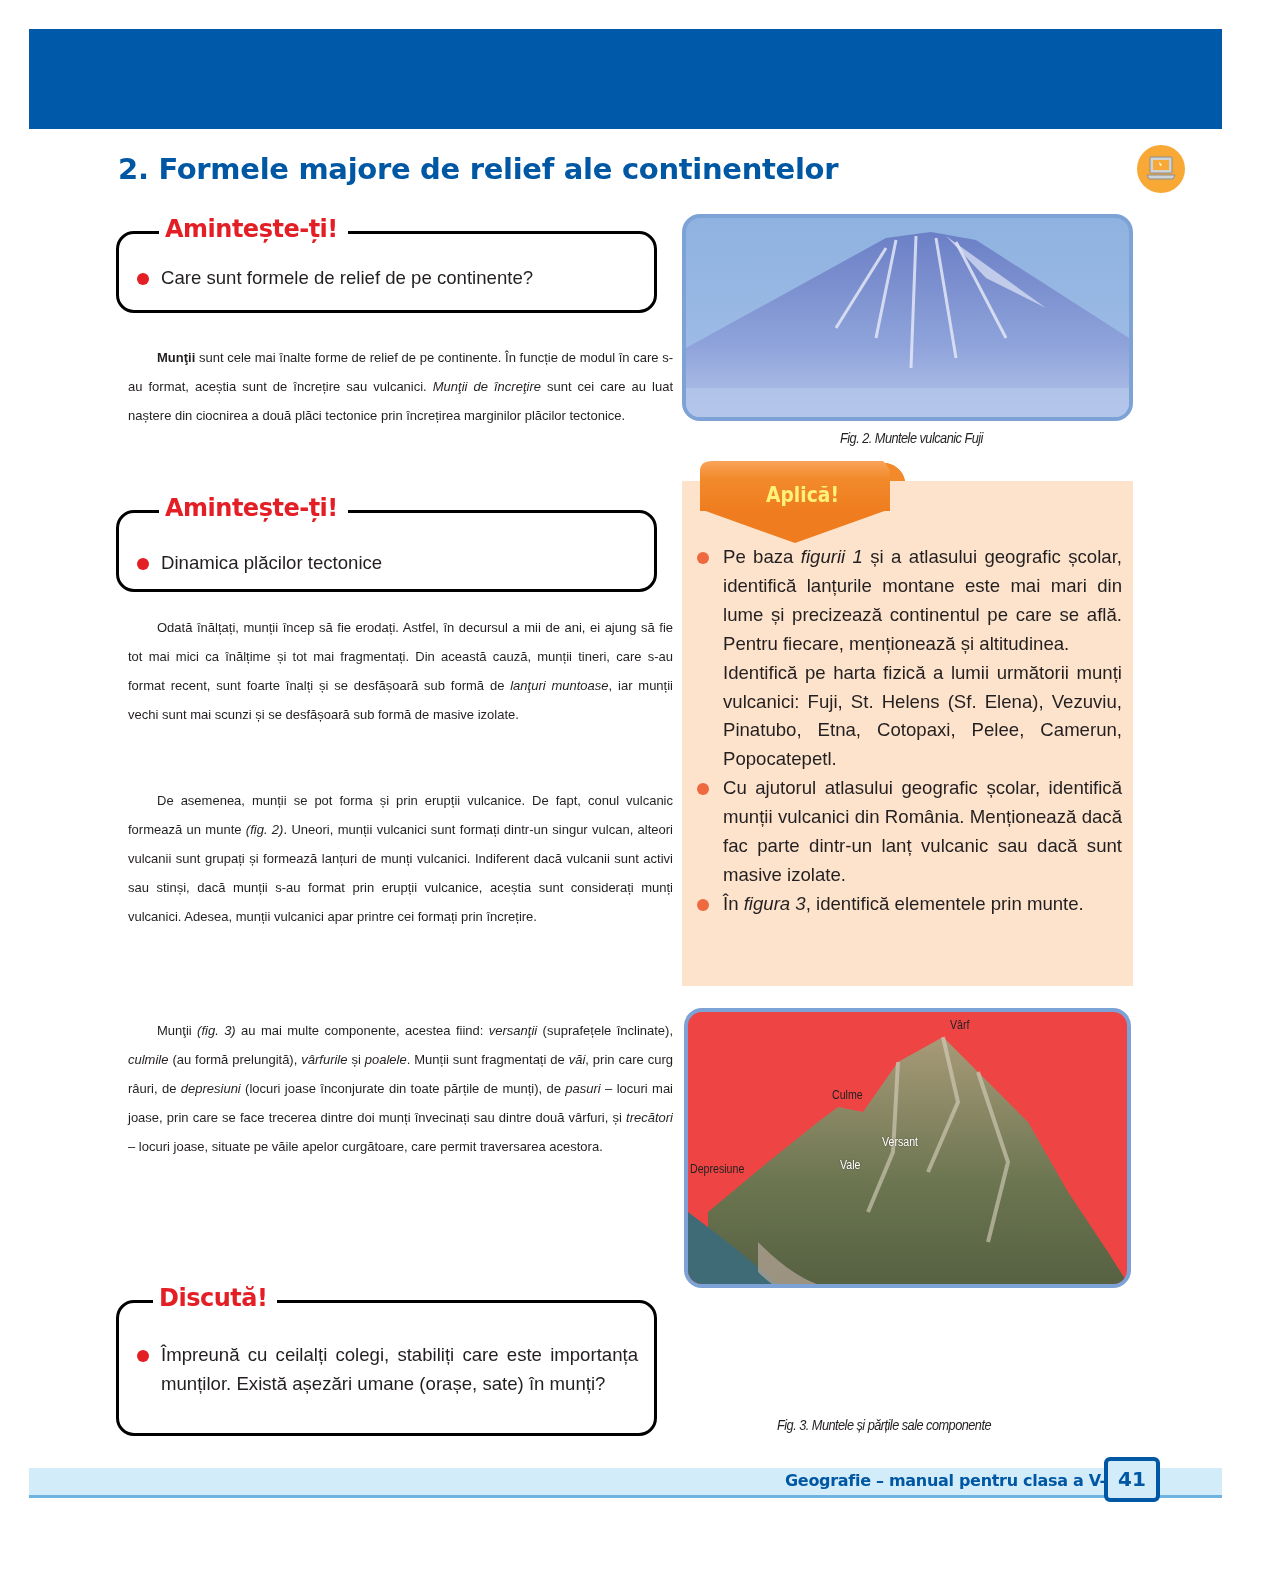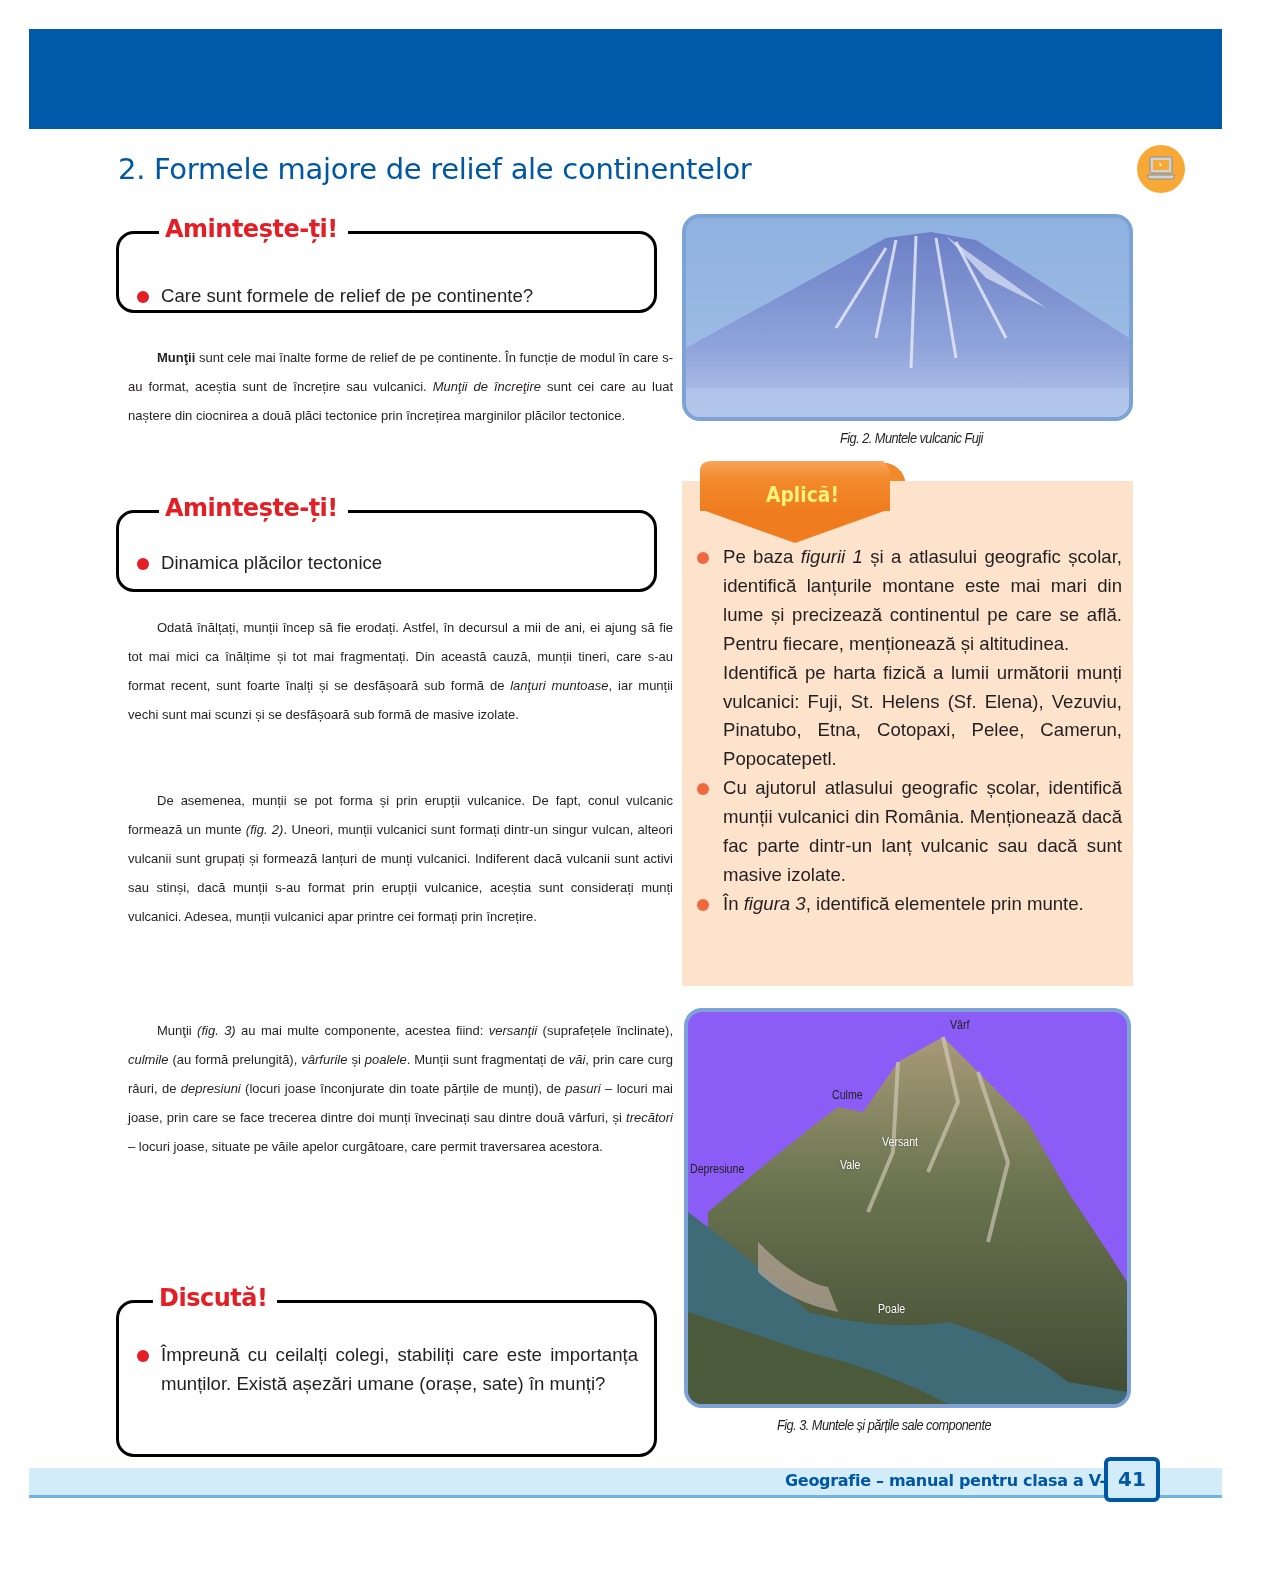--- a/index.html
+++ b/index.html
@@ -1,20 +1,20 @@
 <!DOCTYPE html>
 <html><head>
 <meta charset="utf-8">
 <style>
   html, body { margin:0; padding:0; background:#fff; }
   body { width:1270px; height:1594px; position:relative; overflow:hidden;
          font-family:"Liberation Sans", "DejaVu Sans", sans-serif; color:#231f20; }
   .topbar { position:absolute; left:29px; top:29px; width:1193px; height:100px; background:#005aa9; }
   .page-title { position:absolute; left:118px; top:152px; margin:0;
-         font-family:"DejaVu Sans", sans-serif; font-weight:normal; font-size:29px;
+         font-family:"DejaVu Sans", sans-serif; font-weight:bold; font-size:29px;
          color:#0057a3; letter-spacing:-0.3px; }
   .laptop-badge { position:absolute; left:1137px; top:145px; width:48px; height:48px; border-radius:50%;
          background:#f7a835; }
   .laptop-badge svg { position:absolute; left:9px; top:11px; }
 
   .col-left { position:absolute; left:116px; width:545px; }
   .text { font-size:13px; line-height:28.9px; text-align:justify; margin:12px; }
   .text .indent { display:inline-block; width:29px; }
 
   .remember-box { position:absolute; left:116px; width:541px; border:3px solid #000000;
@@ -61,21 +61,21 @@
   <svg width="30" height="26" viewBox="0 0 30 26">
     <rect x="4" y="1" width="22" height="16" rx="1" fill="#cfd3d6" stroke="#8a8f93" stroke-width="1"></rect>
     <rect x="7" y="4" width="16" height="10" fill="#f7a835"></rect>
     <path d="M13 6 l3 3 l-2 1 z" fill="#fff"></path>
     <path d="M1 19 h28 l-2 4 h-24 z" fill="#cfd3d6" stroke="#8a8f93" stroke-width="1"></path>
   </svg>
 </div>
 
 <div class="remember-box" style="top:231px; height:82px;">
   <div class="box-title">Amintește-ți!</div>
-  <div class="bullet-row" style="top:48px;">
+  <div class="bullet-row" style="top:30px;">
     <span class="bullet"></span>
     <span class="btxt">Care sunt formele de relief de pe continente?</span>
   </div>
 </div>
 
 <p class="text col-left" style="top:332px;"><span class="indent"></span><b>Munţii</b><span> sunt cele mai înalte forme de relief de pe continente. În funcție de modul în care s-au format, aceștia sunt de încrețire sau vulcanici. </span><i>Munţii de încreţire</i><span> sunt cei care au luat naștere din ciocnirea a două plăci tectonice prin încrețirea marginilor plăcilor tectonice.</span></p>
 
 <div class="remember-box" style="top:510px; height:82px;">
   <div class="box-title">Amintește-ți!</div>
   <div class="bullet-row" style="top:36px;">
@@ -83,21 +83,21 @@
     <span class="btxt">Dinamica plăcilor tectonice</span>
   </div>
 </div>
 
 <p class="text col-left" style="top:602px;"><span class="indent"></span><span>Odată înălțați, munții încep să fie erodați. Astfel, în decursul a mii de ani, ei ajung să fie tot mai mici ca înălțime și tot mai fragmentați. Din această cauză, munții tineri, care s-au format recent, sunt foarte înalți și se desfășoară sub formă de </span><i>lanţuri muntoase</i><span>, iar munții vechi sunt mai scunzi și se desfășoară sub formă de masive izolate.</span></p>
 
 <p class="text col-left" style="top:775px;"><span class="indent"></span><span>De asemenea, munții se pot forma și prin erupții vulcanice. De fapt, conul vulcanic formează un munte </span><i>(fig. 2)</i><span>. Uneori, munții vulcanici sunt formați dintr-un singur vulcan, alteori vulcanii sunt grupați și formează lanțuri de munți vulcanici. Indiferent dacă vulcanii sunt activi sau stinși, dacă munții s-au format prin erupții vulcanice, aceștia sunt considerați munți vulcanici. Adesea, munții vulcanici apar printre cei formați prin încrețire.</span></p>
 
 <p class="text col-left" style="top:1005px;"><span class="indent"></span><span>Munţii </span><i>(fig. 3)</i><span> au mai multe componente, acestea fiind: </span><i>versanţii</i><span> (suprafețele înclinate), </span><i>culmile</i><span> (au formă prelungită), </span><i>vârfurile</i><span> și </span><i>poalele</i><span>. Munții sunt fragmentați de </span><i>văi</i><span>, prin care curg râuri, de </span><i>depresiuni</i><span> (locuri joase înconjurate din toate părțile de munți), de </span><i>pasuri</i><span> – locuri mai joase, prin care se face trecerea dintre doi munți învecinați sau dintre două vârfuri, și </span><i>trecători</i><span> – locuri joase, situate pe văile apelor curgătoare, care permit traversarea acestora.</span></p>
 
-<div class="remember-box" style="top:1300px; height:157px;">
+<div class="remember-box" style="top:1300px; height:136px;">
   <div class="box-title" style="left:34px;">Discută!</div>
   <div class="bullet-row" style="top:38px; left:18px; right:16px;">
     <span class="bullet"></span>
     <span class="btxt">Împreună cu ceilalți colegi, stabiliți care este importanța munților. Există așezări umane (orașe, sate) în munți?</span>
   </div>
 </div>
 
 <div class="fig-frame" style="left:682px; top:214px; width:451px; height:207px; background:linear-gradient(#8fb2e0,#a3bfe8);">
   <svg width="443" height="199" viewBox="0 0 443 199">
     <defs>
@@ -141,21 +141,21 @@
   <div class="apply-item">
     <span class="bullet"></span>
     <span class="btxt">Cu ajutorul atlasului geografic școlar, identifică munții vulcanici din România. Menționează dacă fac parte dintr-un lanț vulcanic sau dacă sunt masive izolate.</span>
   </div>
   <div class="apply-item">
     <span class="bullet"></span>
     <span class="btxt"><span>În </span><i>figura 3</i><span>, identifică elementele prin munte.</span></span>
   </div>
 </div>
 
-<div class="fig-frame" style="left:684px; top:1008px; width:447px; height:400px; background:#8b5cf6;">
+<div class="fig-frame" style="left:684px; top:1008px; width:447px; height:280px; background:#ef4444;">
   <svg width="439" height="392" viewBox="0 0 439 392">
     <defs>
       <linearGradient id="mtG" x1="0" y1="0" x2="0" y2="1">
         <stop offset="0" stop-color="#a89a78"></stop>
         <stop offset="0.4" stop-color="#6b7550"></stop>
         <stop offset="1" stop-color="#3f4a33"></stop>
       </linearGradient>
     </defs>
     <path d="M20 392 L20 200 L80 150 L130 110 L150 95 L175 100 L210 50 L255 25 L290 60 L340 110 L380 180 L420 240 L439 270 L439 392 Z" fill="url(#mtG)"></path>
     <path d="M255 25 L270 90 L240 160 M210 50 L205 140 L180 200 M290 60 L320 150 L300 230" stroke="#d9d2bf" stroke-width="4" fill="none" opacity="0.6"></path>

